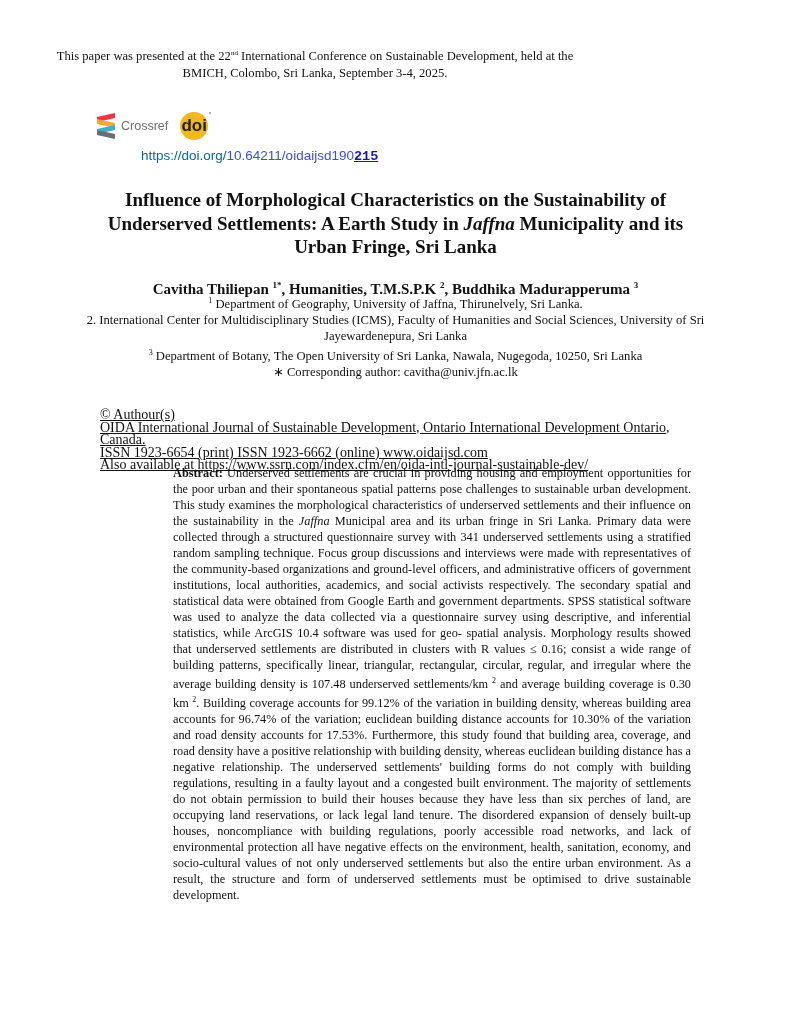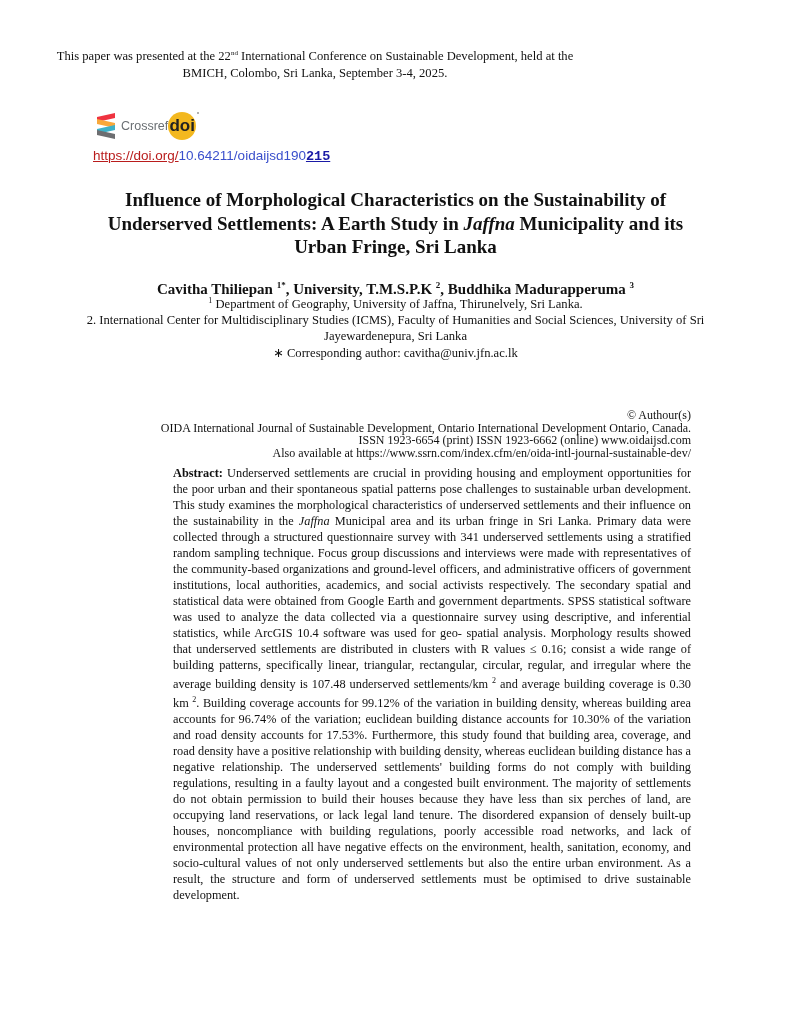--- a/index.html
+++ b/index.html
@@ -2,34 +2,34 @@
 <html><head>
 <meta charset="utf-8">
 <style>
   html, body { margin: 0; padding: 0; background: #ffffff; }
   body { width: 791px; height: 1024px; position: relative; overflow: hidden; font-family: "Liberation Serif", serif; color: #111; }
   .conf { position: absolute; left: 0; width: 630px; top: 45px; text-align: center; font-size: 12.6px; line-height: 17px; }
   .conf sup { font-size: 7px; vertical-align: 5px; }
   .logos { position: absolute; left: 97px; top: 113px; height: 26px; display: flex; align-items: center; }
   .crossref-mark { width: 20px; height: 22px; position: relative; margin-right: 4px; }
   .crossref-mark span { position: absolute; left: 0; width: 18px; height: 5px; }
-  .crossref-text { font-family: "Liberation Sans", sans-serif; font-size: 12.5px; color: #6a6f73; }
+  .crossref-text { font-family: "Liberation Sans", sans-serif; font-size: 12.5px; color: #6a6f73; margin-right: 12px; }
   .doi-badge { width: 28px; height: 28px; border-radius: 50%; background: #f3b81f; display: flex; align-items: center; justify-content: center; font-family: "Liberation Sans", sans-serif; font-weight: bold; font-size: 17px; color: #222; position: relative; }
   .doi-badge::after { content: ""; position: absolute; right: -3px; top: 0; width: 2px; height: 2px; border-radius: 50%; background: #999; }
   .doi-link { position: absolute; left: 93px; top: 148px; font-family: "Liberation Sans", sans-serif; font-size: 13.5px; color: #1a1aa6; }
-  .doi-link .scheme { text-decoration: underline; color: #b91c1c; }
+  .doi-link .scheme { color: #0369a1; margin-left: 48px; }
   .doi-link .mid { color: #3a4fcc; }
   .doi-link .tail { text-decoration: underline; color: #1a1aa6; font-weight: bold; font-family: Liberation Mono, monospace; }
   .title { position: absolute; left: 80px; width: 631px; top: 188px; text-align: center; font-weight: bold; font-size: 19px; line-height: 23.5px; }
   .title i { font-style: italic; }
   .authors { position: absolute; left: 0; width: 791px; top: 276px; text-align: center; font-weight: bold; font-size: 15px; line-height: 18px; }
   .authors sup { font-size: 9px; vertical-align: 6px; }
   .aff { position: absolute; left: 85px; width: 621px; top: 293px; text-align: center; font-size: 12.6px; line-height: 16.2px; }
   .aff sup { font-size: 8px; vertical-align: 5px; }
-  .copy { position: absolute; left: 100px; width: 591px; top: 409px; text-align: right; font-size: 12px; line-height: 12.6px; }
+  .copy { position: absolute; left: 100px; width: 591px; top: 409px; text-align: left; font-size: 14px; line-height: 12.6px; text-decoration: underline; }
   .abstract { position: absolute; left: 137px; width: 518px; top: 465px; text-align: justify; font-size: 12.3px; line-height: 16px; margin-left: 36px; }
   .abstract b { font-weight: bold; }
   .abstract sup { font-size: 8px; vertical-align: 5px; }
 </style>
 </head>
 <body>
 
 <div class="conf">
   <div><span>This paper was presented at the 22</span><sup>nd</sup><span> International Conference on Sustainable Development, held at the</span></div>
   <div>BMICH, Colombo, Sri Lanka, September 3-4, 2025.</div>
@@ -50,26 +50,27 @@
 
 <div class="doi-link">
   <span class="scheme">https://doi.org/</span><span class="mid">10.64211/oidaijsd190</span><span class="tail">215</span>
 </div>
 
 <div class="title">
   <span>Influence of Morphological Characteristics on the Sustainability of Underserved Settlements: A Earth Study in </span><i>Jaffna</i><span> Municipality and its Urban Fringe, Sri Lanka</span>
 </div>
 
 <div class="authors">
-  <span>Cavitha Thiliepan </span><sup>1*</sup><span>, </span><span>University, T.M.S.P.K </span><sup>2</sup><span>, </span><span>Buddhika Madurapperuma </span><sup>3</sup>
+  <span>Cavitha Thiliepan </span><sup>1*</sup><span>, </span><span>Humanities, T.M.S.P.K </span><sup>2</sup><span>, </span><span>Buddhika Madurapperuma </span><sup>3</sup>
 </div>
 
 <div class="aff">
   <div><sup>1</sup><span> Department of Geography, University of Jaffna, Thirunelvely, Sri Lanka.</span></div>
   <div>2. International Center for Multidisciplinary Studies (ICMS), Faculty of Humanities and Social Sciences, University of Sri Jayewardenepura, Sri Lanka</div>
+  <div><sup>3</sup><span> Department of Botany, The Open University of Sri Lanka, Nawala, Nugegoda, 10250, Sri Lanka</span></div>
   <div>∗ Corresponding author: cavitha@univ.jfn.ac.lk</div>
 </div>
 
 <div class="copy">
   <div>© Authour(s)</div>
   <div>OIDA International Journal of Sustainable Development, Ontario International Development Ontario, Canada.</div>
   <div>ISSN 1923-6654 (print) ISSN 1923-6662 (online) www.oidaijsd.com</div>
   <div>Also available at https://www.ssrn.com/index.cfm/en/oida-intl-journal-sustainable-dev/</div>
 </div>
 

